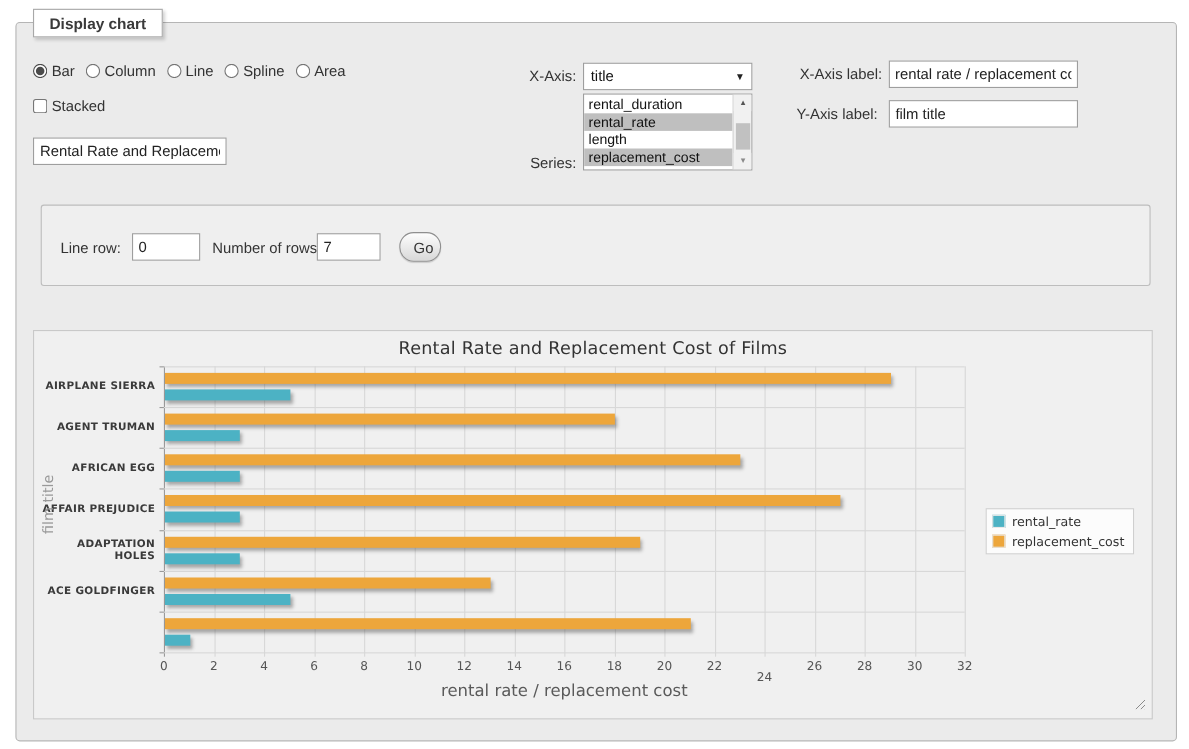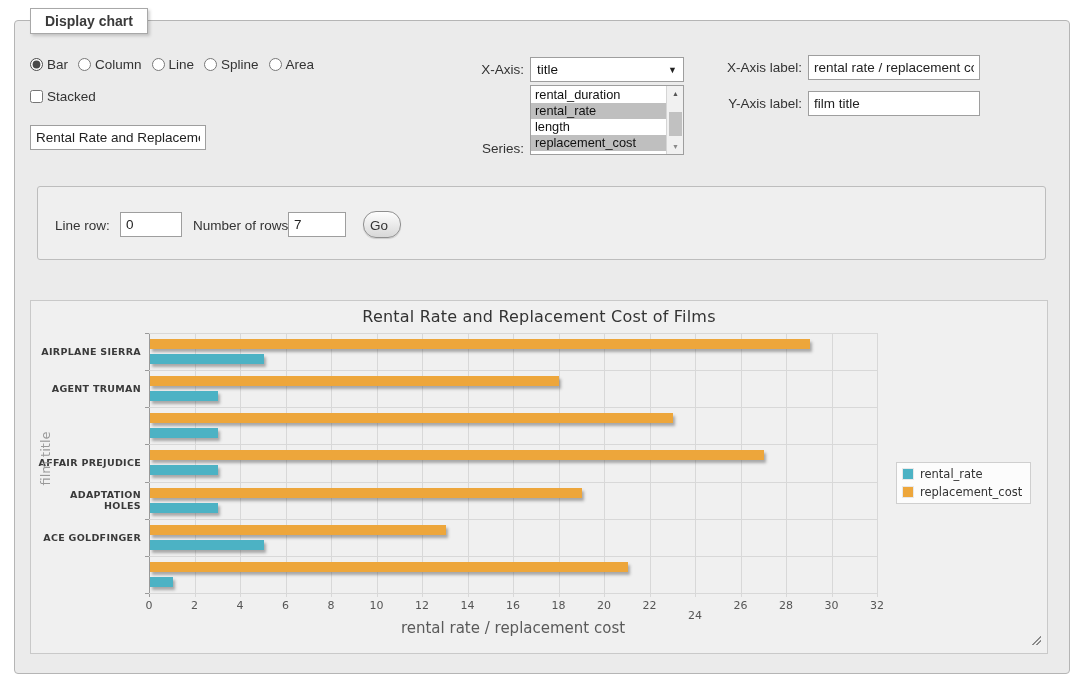--- a/index.html
+++ b/index.html
@@ -31,30 +31,30 @@
   .opt.sel { background:#bfbfbf; }
   .sb { position:absolute; right:0; top:0; width:17px; height:100%; background:#f1f1f1; border-left:1px solid #d5d5d5; }
   .sb-btn { position:absolute; left:0; width:17px; height:15px; background:#f1f1f1; color:#555; font-size:7px; text-align:center; line-height:15px; }
   .sb-up { top:0; }
   .sb-down { bottom:0; color:#8a8a8a; }
   .sb-thumb { position:absolute; left:2px; width:13px; top:26px; height:24px; background:#c1c1c1; }
 
   
   .xlab-lbl { left:720px; top:60px; width:82px; text-align:right; }
   .xlab-input { left:808px; top:55px; width:172px; }
-  .ylab-lbl { left:720px; top:96px; width:82px; text-align:right; }
+  .ylab-lbl { left:720px; top:96px; width:82px; text-align:center; }
   .ylab-input { left:808px; top:91px; width:172px; }
 
   
   .rows-panel { left:37px; top:186px; width:1009px; height:74px; border:1px solid #bdbdbd; border-radius:3px; background:#efefef; }
   .startrow-lbl { left:55px; top:218px; }
   .startrow-input { left:120px; top:212px; width:62px; }
   .numrows-lbl { left:193px; top:218px; }
   .numrows-input { left:288px; top:212px; width:58px; }
-  .go-btn { left:363px; top:211px; width:38px; height:27px; border:1px solid #8f8f8f; border-radius:13px; background:linear-gradient(#fdfdfd,#d8d8d8); font-family:"Liberation Sans",sans-serif; font-size:13.5px; color:#333; text-align:left; line-height:25px; box-shadow:0 1px 1px rgba(0,0,0,0.15); }
+  .go-btn { left:363px; top:211px; width:38px; height:27px; border:1px solid #8f8f8f; border-radius:13px; background:linear-gradient(#fdfdfd,#d8d8d8); font-family:"Liberation Sans",sans-serif; font-size:13.5px; color:#333; text-align:right; line-height:25px; box-shadow:0 1px 1px rgba(0,0,0,0.15); }
 
   
   .chart-box { left:30px; top:300px; width:1018px; height:354px; background:#f0f0f0; border:1px solid #c9c9c9; font-family:"DejaVu Sans",sans-serif; }
   .chart-title { left:0; top:6px; width:100%; text-align:center; font-size:16px; color:#333; letter-spacing:0.2px; }
   .plot { left:118px; top:32px; width:728px; height:260px; }
   .gl-v { position:absolute; width:1px; background:#d8d8d8; }
   .gl-h { position:absolute; height:1px; background:#d8d8d8; }
   .axis-v { background:#9a9a9a; }
   .tickmark { position:absolute; background:#9a9a9a; }
   .bar { position:absolute; box-shadow:2px 3px 3px rgba(80,80,80,0.45); }
@@ -184,20 +184,21 @@
       <div class="gl-h" style="left: 0px; top: 148.57px; width: 728px;"></div>
       <div class="tickmark" style="left: -4px; top: 148.57px; width: 4px; height: 1px;"></div>
       <div class="gl-h" style="left: 0px; top: 185.71px; width: 728px;"></div>
       <div class="tickmark" style="left: -4px; top: 185.71px; width: 4px; height: 1px;"></div>
       <div class="gl-h" style="left: 0px; top: 222.86px; width: 728px;"></div>
       <div class="tickmark" style="left: -4px; top: 222.86px; width: 4px; height: 1px;"></div>
       <div class="gl-h" style="left: 0px; top: 260px; width: 728px;"></div>
       <div class="tickmark" style="left: -4px; top: 260px; width: 4px; height: 1px;"></div>
       <div class="cat-label" style="left: -118px; width: 110px; top: 0px; height: 37.14px;">AIRPLANE SIERRA</div>
       <div class="cat-label" style="left: -118px; width: 110px; top: 37.14px; height: 37.14px;">AGENT TRUMAN</div>
+      <div class="cat-label" style="left: -118px; width: 110px; top: 74.29px; height: 37.14px;">AFRICAN EGG</div>
       <div class="cat-label" style="left: -118px; width: 110px; top: 148.57px; height: 37.14px;">ADAPTATION HOLES</div>
       <div class="cat-label" style="left: -118px; width: 110px; top: 111.43px; height: 37.14px;">AFFAIR PREJUDICE</div>
       <div class="cat-label" style="left: -118px; width: 110px; top: 185.71px; height: 37.14px;">ACE GOLDFINGER</div>
       <div class="bar" style="left: 1px; top: 6px; width: 659.52px; height: 10px; background: rgb(237, 166, 59);"></div>
       <div class="bar" style="left: 1px; top: 21px; width: 113.52px; height: 10px; background: rgb(76, 178, 196);"></div>
       <div class="bar" style="left: 1px; top: 43.14px; width: 409.27px; height: 10px; background: rgb(237, 166, 59);"></div>
       <div class="bar" style="left: 1px; top: 58.14px; width: 68.02px; height: 10px; background: rgb(76, 178, 196);"></div>
       <div class="bar" style="left: 1px; top: 80.29px; width: 523.02px; height: 10px; background: rgb(237, 166, 59);"></div>
       <div class="bar" style="left: 1px; top: 95.29px; width: 68.02px; height: 10px; background: rgb(76, 178, 196);"></div>
       <div class="bar" style="left: 1px; top: 117.43px; width: 614.02px; height: 10px; background: rgb(237, 166, 59);"></div>

